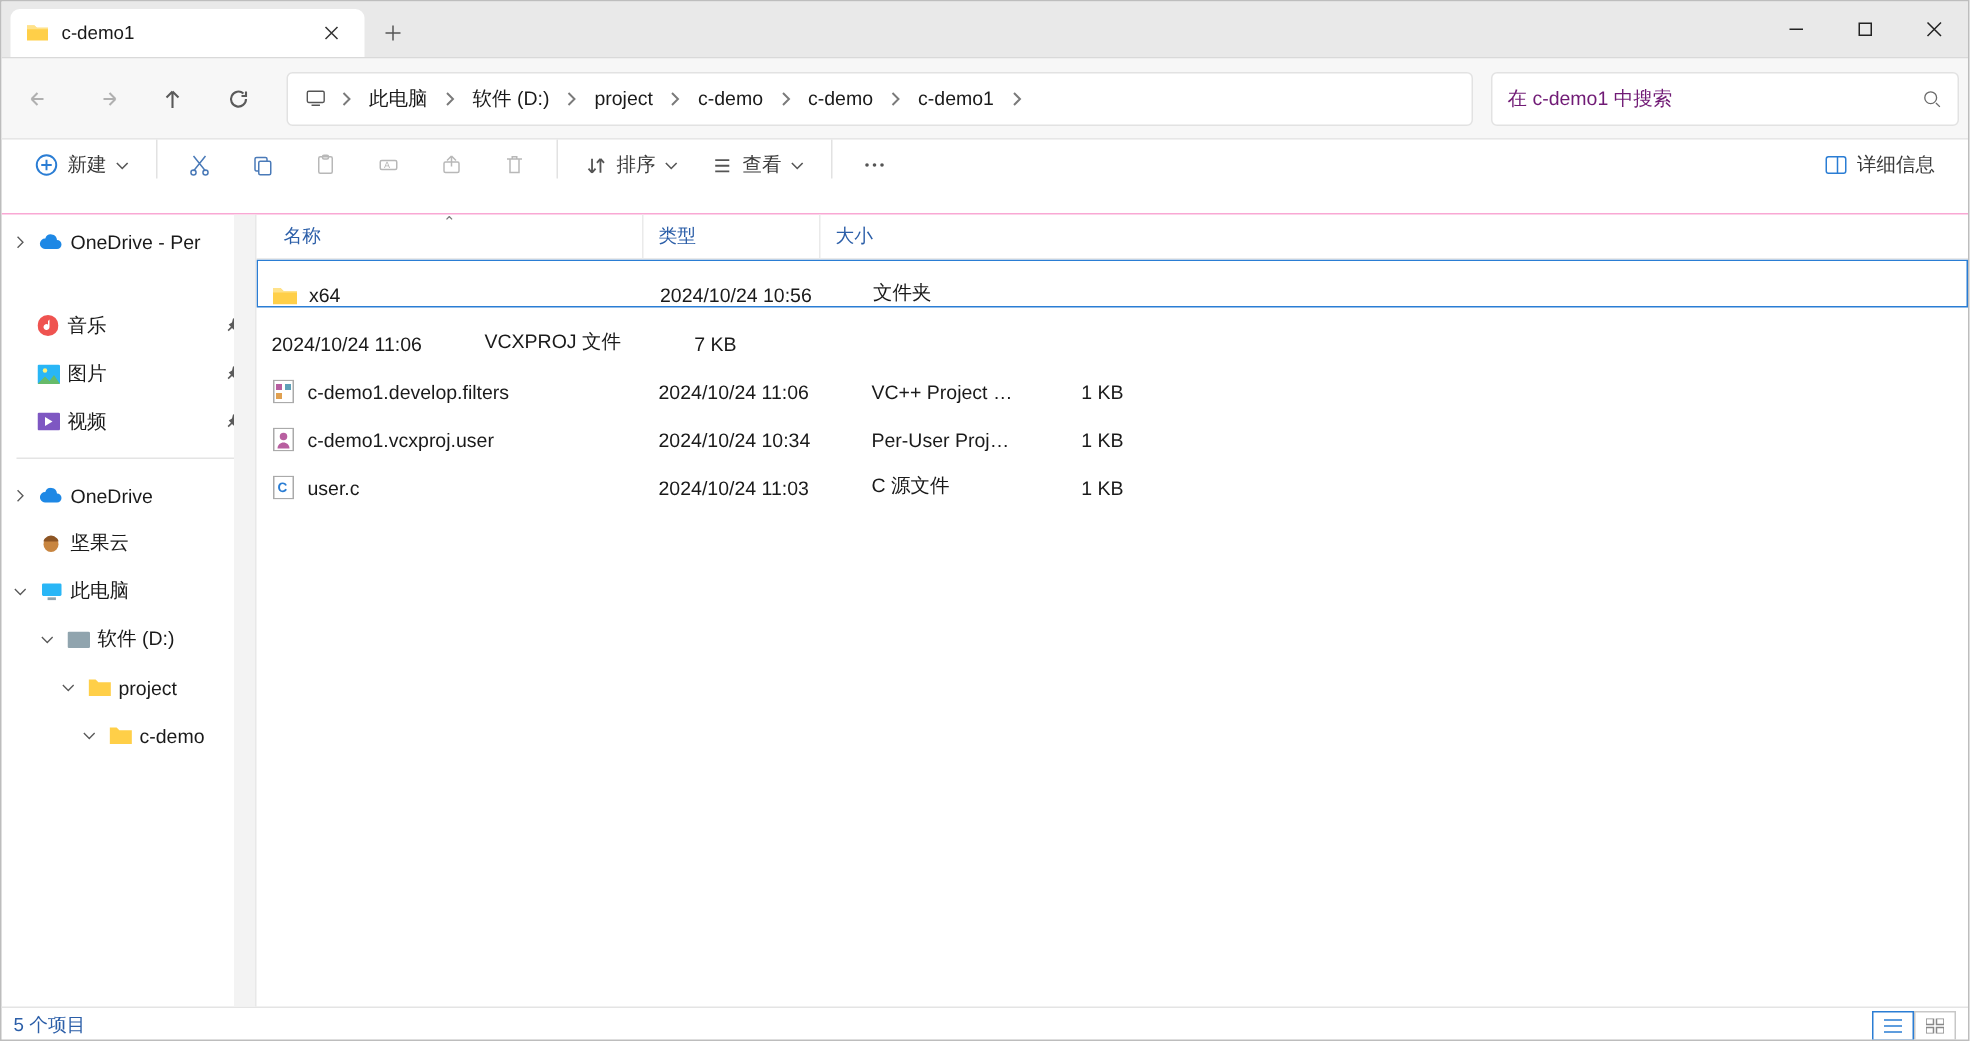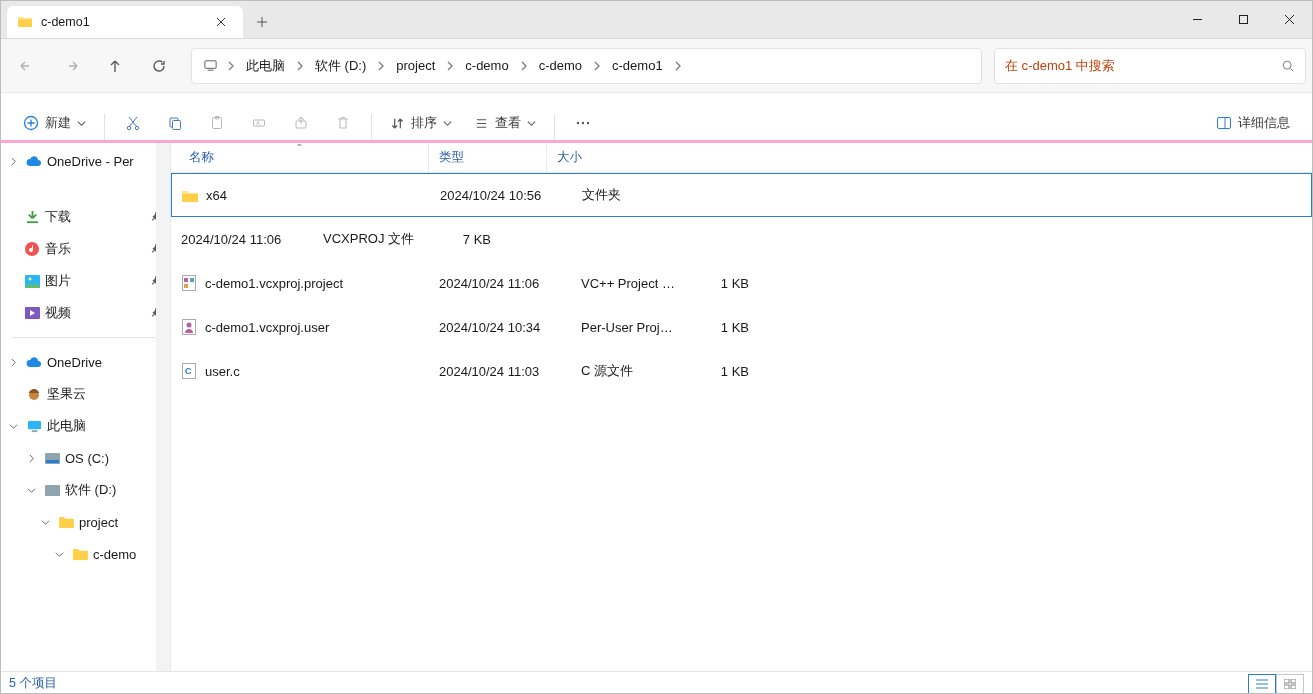--- a/index.html
+++ b/index.html
@@ -13,24 +13,24 @@
   .newtab { width:38px; height:32px; display:flex; align-items:center; justify-content:center;}
   .tb-spacer { flex:1; height:38px;}
   .winbtn { width:46px; height:38px; display:flex; align-items:center; justify-content:center;}
   
   .navbar { height:54px; background:#f7f7f7; display:flex; align-items:center; padding:0 6px; gap:4px; border-bottom:1px solid #e6e6e6;}
   .nbtn { width:40px; height:36px; display:flex; align-items:center; justify-content:center; border-radius:4px; color:#5a5a5a;}
   .nbtn.disabled { color:#b0b0b0;}
   .addrbar { flex:1; height:36px; background:#fff; border:1px solid #e2e2e2; border-radius:4px; display:flex; align-items:center; padding:0 4px; margin:0 8px;}
   .crumb { padding:4px 8px; font-size:13px; border-radius:4px;}
   .chev { color:#7a7a7a; padding:0 2px; display:flex; align-items:center;}
-  .searchbar { width:312px; height:36px; background:#fff; border:1px solid #e2e2e2; border-radius:4px; display:flex; align-items:center; padding:0 10px; color:#c2410c;}
+  .searchbar { width:312px; height:36px; background:#fff; border:1px solid #e2e2e2; border-radius:4px; display:flex; align-items:center; padding:0 10px; color:#701a75;}
   .searchbar .si { margin-left:auto; color:#6a6a6a;}
   
-  .toolbar { height:50px; display:flex; align-items:flex-end; padding:0 12px; border-bottom:3px solid #f9a8d4; gap:2px;}
+  .toolbar { height:50px; display:flex; align-items:flex-start; padding:0 12px; border-bottom:1px solid #f9a8d4; gap:2px;}
   .tbtn { height:34px; min-width:40px; padding:0 8px; display:flex; align-items:center; justify-content:center; gap:6px; border-radius:4px; color:#3a3a3a;}
   .tbtn.wtext { padding:0 10px;}
   .tsep { width:1px; height:26px; background:#e2e2e2; margin:0 6px;}
   .tbtn.disabled { color:#b8b8b8;}
   .toolbar-spacer{flex:1;}
   
   .body { display:flex; height:calc(694px - 38px - 54px - 50px - 24px);}
   .sidebar { width:170px; border-right:1px solid #e8e8e8; overflow:hidden; padding-top:2px; position:relative;}
   .sidebar::after{ content:""; position:absolute; right:0; top:0; bottom:0; width:4px; background:#d9d9d9; opacity:.0;}
   .sbrow { height:32px; display:flex; align-items:center; padding-left:4px; gap:4px; font-size:13px; white-space:nowrap;}
@@ -41,21 +41,21 @@
   .sbrow.indent2 { padding-left:36px;}
   .sbrow.indent3 { padding-left:50px;}
   .sbsep { height:1px; background:#e4e4e4; margin:8px 10px;}
   
   .filearea { flex:1; display:flex; flex-direction:column;}
   .cols { height:30px; display:flex; align-items:center; border-bottom:1px solid #eaeaea; font-size:12.5px; color:#2b5ea8; position:relative;}
   .col { padding:0 10px; border-right:1px solid #eaeaea; height:100%; display:flex; align-items:center;}
   .col.sort { position:relative;}
   .sortcaret { position:absolute; left:50%; top:-1px; transform:translateX(-50%); color:#777; font-size:10px;}
   .rows { flex:1;}
-  .frow { height:44px; display:flex; align-items:center; font-size:13px;}
+  .frow { height:32px; display:flex; align-items:flex-end; font-size:13px;}
   .frow.sel { border:1px solid #2a7dd4; background:#fff;}
   .cell { padding:0 10px; overflow:hidden; text-overflow:ellipsis; white-space:nowrap;}
   .cell.name { display:flex; align-items:center; gap:8px;}
   .cell.size { text-align:right; padding-right:14px;}
   .fico { width:16px; height:16px; display:flex; align-items:center; justify-content:center;}
   
   .statusbar { height:24px; border-top:1px solid #e4e4e4; display:flex; align-items:center; padding:0 8px; font-size:12.5px; color:#2b5ea8;}
   .viewbtns { margin-left:auto; display:flex;}
   .vbtn { width:28px; height:20px; border:1px solid #c7c7c7; display:flex; align-items:center; justify-content:center; color:#555;}
   .vbtn.active { border-color:#2a7dd4;}
@@ -282,34 +282,20 @@
       <span class="ic">
           <svg width="16" height="11" viewBox="0 0 16 11">
             <path fill="#1e88e5" d="M4 10a3.5 3.5 0 0 1 .2-7A4 4 0 0 1 12 4a3 3 0 0 1 0 6z"></path>
           </svg>
         </span>
       <span>OneDrive - Per</span>
     </div>
     <div style="height:24px"></div>
     <div class="sbrow indent1">
       <span class="ic">
-          <svg width="15" height="15" viewBox="0 0 16 16">
-            <path fill="#43a047" d="M8 1v8m0 0L4 5m4 4 4-4" stroke="#43a047" stroke-width="2"></path>
-            <path stroke="#43a047" stroke-width="2" d="M2 13h12"></path>
-          </svg>
-        </span>
-      <span>下载</span>
-      <span class="pin">
-          <svg width="11" height="11" viewBox="0 0 12 12">
-            <path fill="currentColor" d="M6 0 5 4 2 6l2 2-3 3 1 1 3-3 2 2 2-3 4-1z" transform="scale(.8)"></path>
-          </svg>
-        </span>
-    </div>
-    <div class="sbrow indent1">
-      <span class="ic">
           <svg width="14" height="14" viewBox="0 0 14 14">
             <circle cx="7" cy="7" r="7" fill="#ef5350"></circle>
             <path fill="#fff" d="M8 3v5a2 2 0 1 1-1-1.7V4z"></path>
           </svg>
         </span>
       <span>音乐</span>
       <span class="pin">
           <svg width="11" height="11" viewBox="0 0 12 12">
             <path fill="currentColor" d="M6 0 5 4 2 6l2 2-3 3 1 1 3-3 2 2 2-3 4-1z" transform="scale(.8)"></path>
           </svg>
@@ -374,34 +360,20 @@
             <path fill="none" stroke="currentColor" d="M1 3l4 4 4-4"></path>
           </svg>
         </span>
       <span class="ic">
           <svg width="15" height="13" viewBox="0 0 16 14">
             <rect x="1" y="1" width="14" height="9" rx="1" fill="#29b6f6"></rect>
             <rect x="5" y="11" width="6" height="2" fill="#90a4ae"></rect>
           </svg>
         </span>
       <span>此电脑</span>
-    </div>
-    <div class="sbrow indent1">
-      <span class="tw">
-          <svg width="9" height="9" viewBox="0 0 10 10">
-            <path fill="none" stroke="currentColor" d="M3 1l4 4-4 4"></path>
-          </svg>
-        </span>
-      <span class="ic">
-          <svg width="15" height="11" viewBox="0 0 15 11">
-            <rect width="15" height="11" rx="1" fill="#90a4ae"></rect>
-            <rect x="1" y="7" width="13" height="3" fill="#2a7dd4"></rect>
-          </svg>
-        </span>
-      <span>OS (C:)</span>
     </div>
     <div class="sbrow indent1">
       <span class="tw">
           <svg width="9" height="9" viewBox="0 0 10 10">
             <path fill="none" stroke="currentColor" d="M1 3l4 4 4-4"></path>
           </svg>
         </span>
       <span class="ic">
           <svg width="15" height="11" viewBox="0 0 15 11">
             <rect width="15" height="11" rx="1" fill="#90a4ae"></rect>
@@ -474,21 +446,21 @@
         <div class="frow">
           <div class="cell name" style="width:258px">
             <span class="fico">
               <svg width="14" height="16" viewBox="0 0 14 16">
                 <rect x="0.5" y="0.5" width="13" height="15" fill="#fff" stroke="#aaa"></rect>
                 <rect x="2" y="3" width="4" height="4" fill="#b85fa0"></rect>
                 <rect x="8" y="3" width="4" height="4" fill="#5fa0b8"></rect>
                 <rect x="2" y="9" width="4" height="4" fill="#e0a050"></rect>
               </svg>
             </span>
-            <span>c-demo1.vcxproj.project</span>
+            <span>c-demo1.develop.filters</span>
           </div>
           <div class="cell" style="width:142px">2024/10/24 11:06</div>
           <div class="cell" style="width:118px">VC++ Project Fil...</div>
           <div class="cell size" style="width:74px">1 KB</div>
         </div>
         <div class="frow">
           <div class="cell name" style="width:258px">
             <span class="fico">
               <svg width="14" height="16" viewBox="0 0 14 16">
                 <rect x="0.5" y="0.5" width="13" height="15" fill="#fff" stroke="#aaa"></rect>

